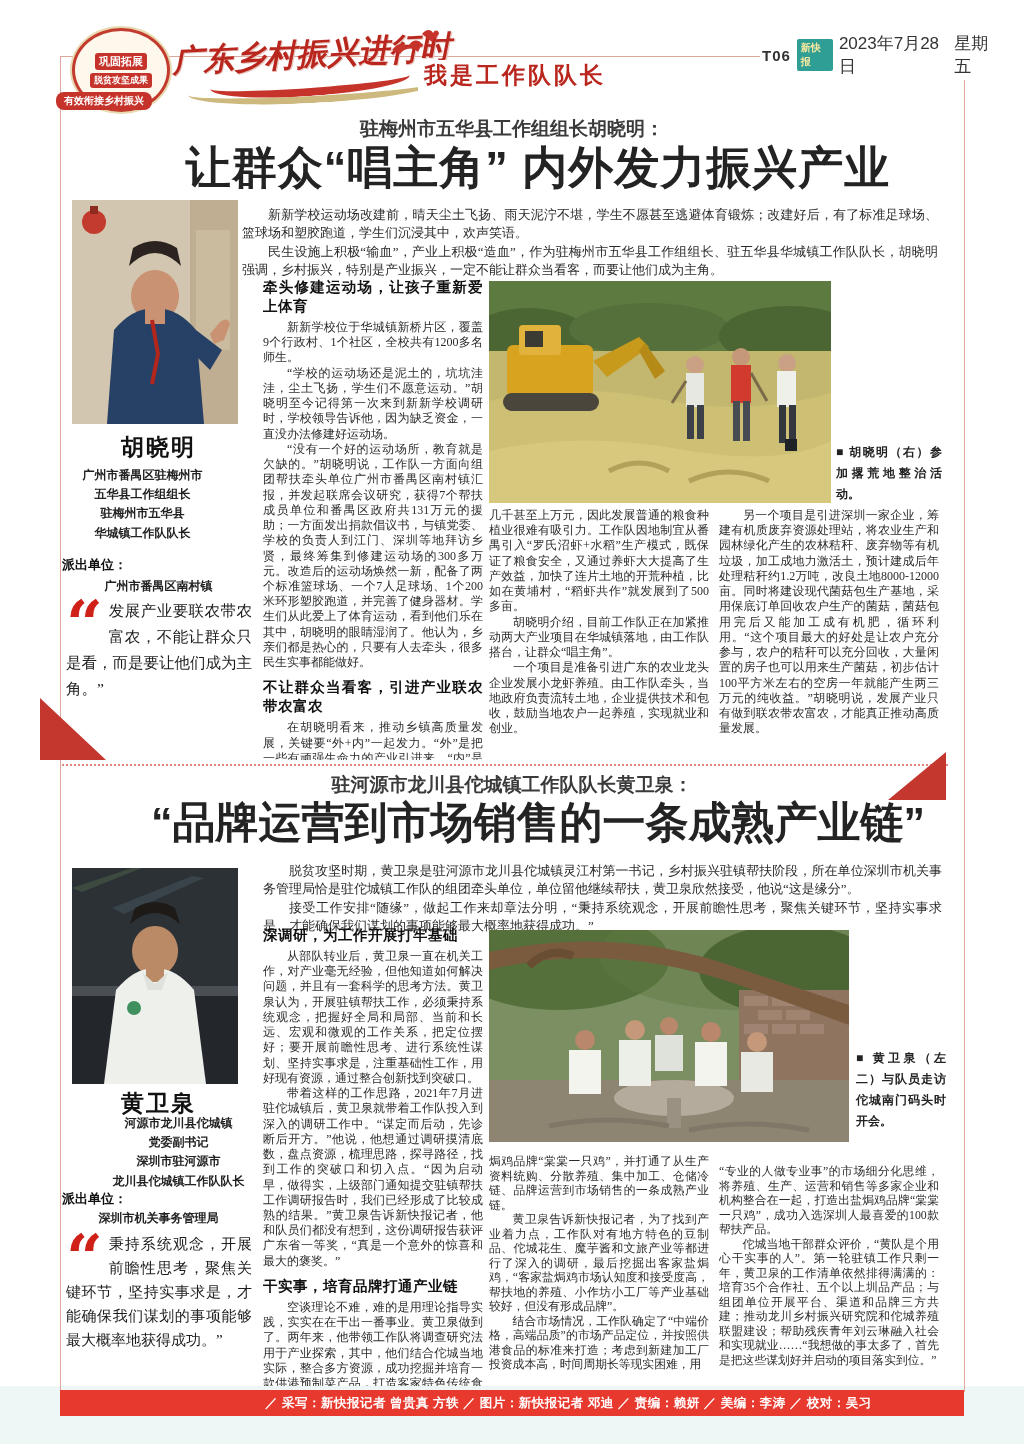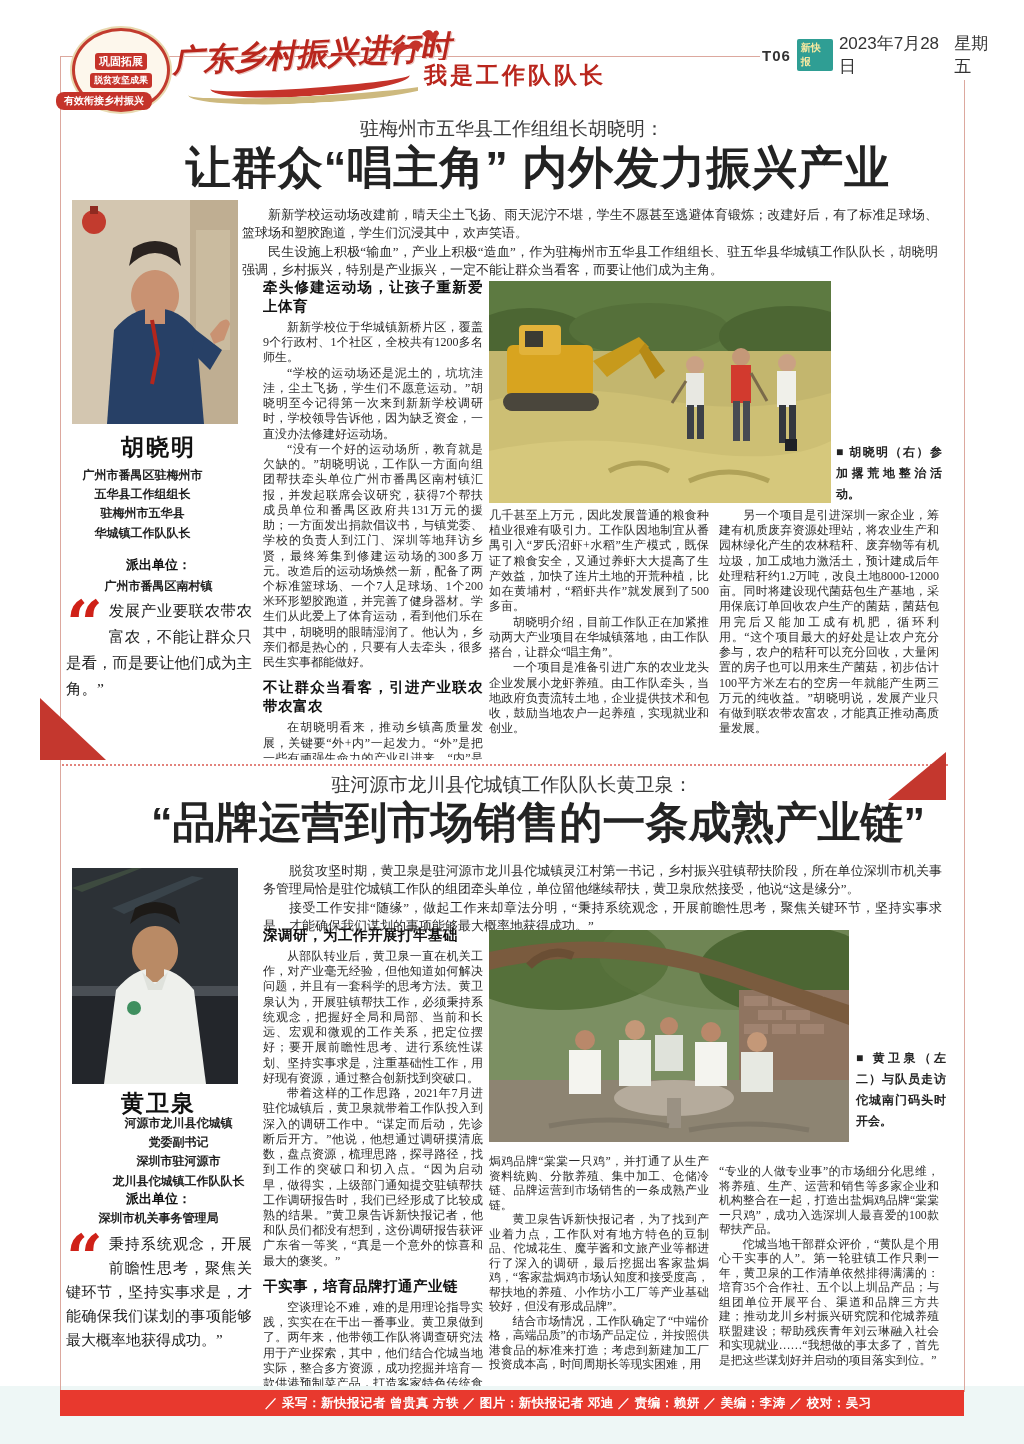--- a/index.html
+++ b/index.html
@@ -15,36 +15,36 @@
   .brand{position:absolute;left:172px;top:34px;width:260px;font-family:"Liberation Sans",sans-serif;font-weight:bold;font-size:31px;color:#b9261d;transform:rotate(-3deg);font-style:italic;letter-spacing:0px;z-index:3;white-space:nowrap;text-shadow:1px 1px 0 #e9c6c0;}
   .swoosh-gold{position:absolute;left:188px;top:74px;width:250px;height:22px;border-bottom:7px solid #cdb97e;border-radius:50%;transform:rotate(-3deg);z-index:2;}
   .swoosh-red{position:absolute;left:210px;top:68px;width:200px;height:20px;border-bottom:8px solid #c5332a;border-radius:50%;transform:rotate(-4deg);z-index:2;}
   .birds{position:absolute;left:388px;top:26px;z-index:3;}
   .column-title{position:absolute;left:418px;top:60px;font-family:"Liberation Sans",sans-serif;font-weight:bold;font-size:23px;color:#b9261d;letter-spacing:3px;z-index:3;background:#fff;padding:0 6px;}
   .pageinfo{position:absolute;left:760px;top:30px;width:240px;display:flex;align-items:center;gap:6px;font-family:"Liberation Sans",sans-serif;z-index:3;background:#fff;padding:2px 2px;}
   .pageno{font-size:15px;font-weight:bold;color:#333;letter-spacing:1px;}
   .paper-badge{background:#2f9e94;color:#f7e9a0;font-size:10px;font-weight:bold;padding:2px 4px;border-radius:2px;}
   .dateline{font-size:17px;color:#333;}
   
-  .kicker{position:absolute;font-family:"Liberation Sans",sans-serif;font-weight:normal;color:#3a3a3a;text-align:center;}
+  .kicker{position:absolute;font-family:"Liberation Sans",sans-serif;font-weight:bold;color:#3a3a3a;text-align:center;}
   .headline{position:absolute;font-family:"Liberation Sans",sans-serif;font-weight:bold;color:#232323;text-align:center;white-space:nowrap;margin-left:26px;}
   .lede{position:absolute;font-size:13px;line-height:1.42;text-align:justify;color:#2b2b2b;}
   .lede .lede-p{margin:0;text-indent:2em;}
   .col{position:absolute;width:220px;text-align:justify;overflow:hidden;}
   .col .col-p{margin:0;font-size:12px;line-height:1.27;text-indent:2em;color:#2b2b2b;}
   .col h3.col-h{margin:8px 0 4px 0;font-family:"Liberation Sans",sans-serif;font-size:14.5px;color:#111;letter-spacing:0.5px;}
   .col h3.col-h:first-child{margin-top:0;}
   .col.cont .col-p:first-child{text-indent:0;}
   .col.dense .col-p{font-size:11.8px;line-height:1.23;}
   .caption{position:absolute;font-size:12px;line-height:1.75;color:#222;font-weight:bold;text-align:justify;}
   
   .profile-name{position:absolute;width:193px;text-align:center;font-size:23px;font-weight:bold;color:#111;letter-spacing:2px;font-family:"Liberation Sans",sans-serif;}
   .titles{position:absolute;width:193px;text-align:center;font-size:12px;font-weight:bold;color:#222;}
   .titles .title-line{line-height:1.6;}
-  .dispatch-label{position:absolute;width:193px;text-align:center;font-family:"Liberation Sans",sans-serif;font-size:13px;font-weight:bold;color:#111;}
+  .dispatch-label{position:absolute;width:193px;text-align:left;font-family:"Liberation Sans",sans-serif;font-size:13px;font-weight:bold;color:#111;}
   .dispatch-unit{position:absolute;width:193px;text-align:center;font-size:12px;font-weight:bold;color:#222;}
   .quote{position:absolute;width:186px;font-size:15.5px;line-height:1.68;color:#1d1d1d;text-align:justify;}
   .quote .qmark{float:left;font-family:"DejaVu Serif",serif;font-weight:bold;font-size:64px;line-height:0.55;color:#cf2118;margin:8px 6px 0 0;}
   
   .dotted-sep{position:absolute;border-top:2px dotted #e2837c;}
   .tri{position:absolute;}
   .footerbar{position:absolute;left:60px;top:1390px;width:904px;height:26px;background:#e8392e;display:flex;align-items:center;z-index:5;}
   .footerbar .credits{margin-left:205px;color:#fff;font-family:"Liberation Sans",sans-serif;font-size:12.5px;font-weight:bold;letter-spacing:0.5px;white-space:nowrap;}
   .photo{position:absolute;overflow:hidden;background:#ccc;}
   .photo svg{display:block;}

